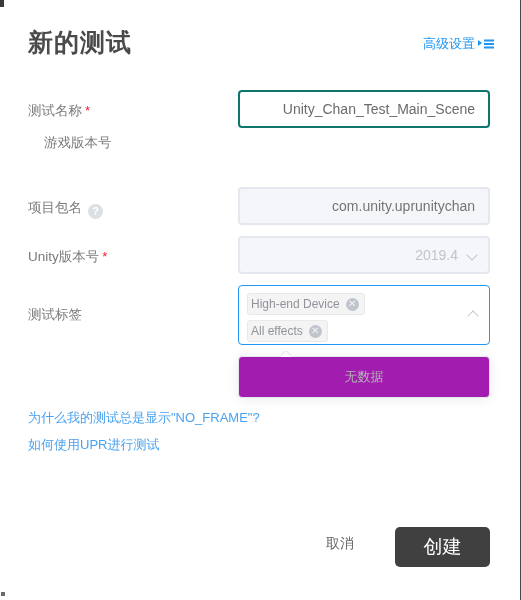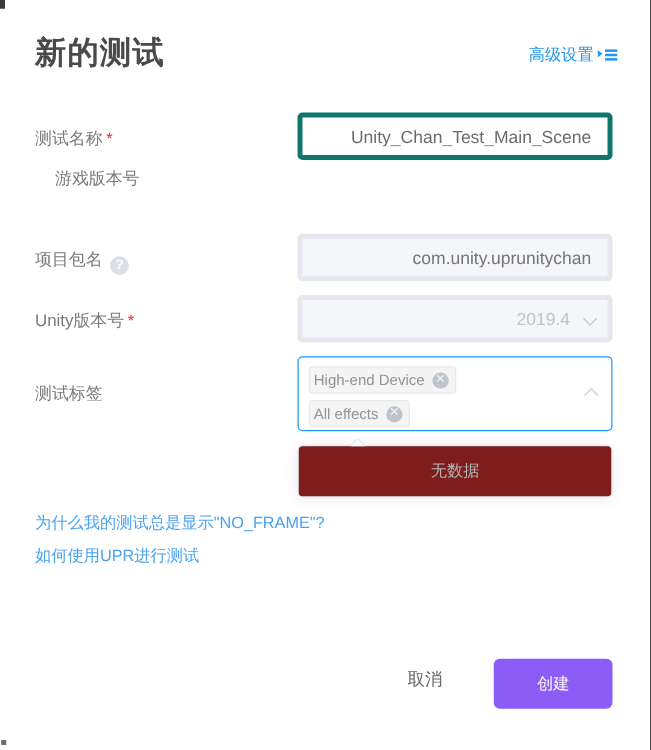--- a/index.html
+++ b/index.html
@@ -95,21 +95,21 @@
     text-align: center;
     font-weight: bold;
     cursor: pointer;
   }
 
   .field {
     position: absolute;
     left: 238px;
     width: 252px;
     height: 38px;
-    border: 4px solid #0f766e;
+    border: 2px solid #0f766e;
     border-radius: 4px;
     background: #ffffff;
     font-size: 14px;
     color: #6b6b6b;
     text-align: right;
     padding: 0 13px;
     line-height: 36px;
     outline: none;
     font-family: "Liberation Sans", "DejaVu Sans", sans-serif;
   }
@@ -197,21 +197,21 @@
     transform: rotate(45deg);
   }
 
   
   .dropdown {
     position: absolute;
     left: 238px;
     top: 356px;
     width: 252px;
     height: 42px;
-    background: #7f1d1d;
+    background: #a21caf;
     border: 1px solid #e4e7ed;
     border-radius: 4px;
     box-shadow: 0 2px 12px 0 rgba(0,0,0,0.08);
   }
   .dropdown-arrow {
     position: absolute;
     left: 42px; top: -6px;
     width: 11px; height: 6px;
     overflow: hidden;
   }
@@ -253,23 +253,23 @@
     background: transparent;
     border: none;
     padding: 8px 12px;
     cursor: pointer;
     font-family: "Liberation Sans", "DejaVu Sans", sans-serif;
   }
   .btn-create {
     position: absolute;
     left: 395px; top: 527px;
     width: 95px; height: 40px;
-    background: #8b5cf6;
+    background: #404040;
     color: #ffffff;
-    font-size: 13px;
+    font-size: 19px;
     border: none;
     border-radius: 5px;
     cursor: pointer;
     font-family: "Liberation Sans", "DejaVu Sans", sans-serif;
   }
 </style>
 </head>
 <body>
 
 <div class="dialog">

